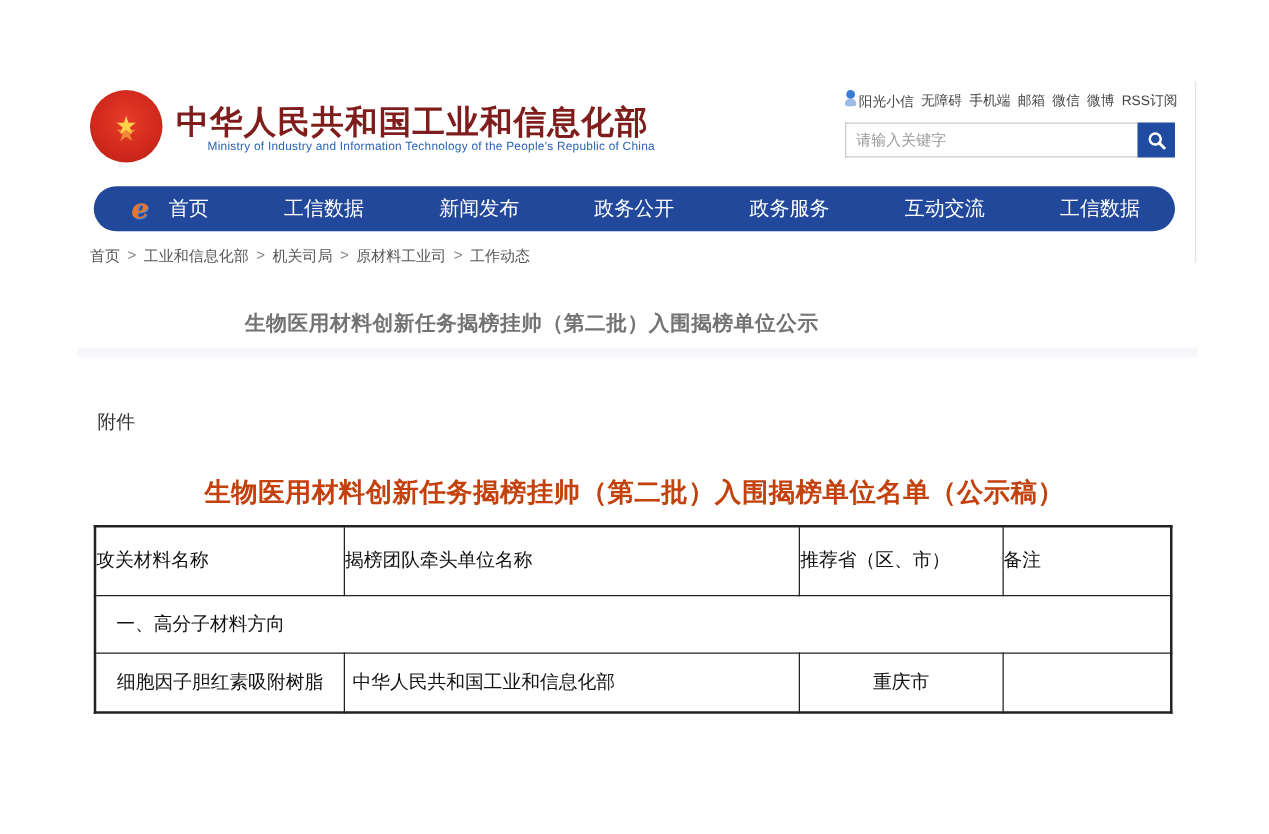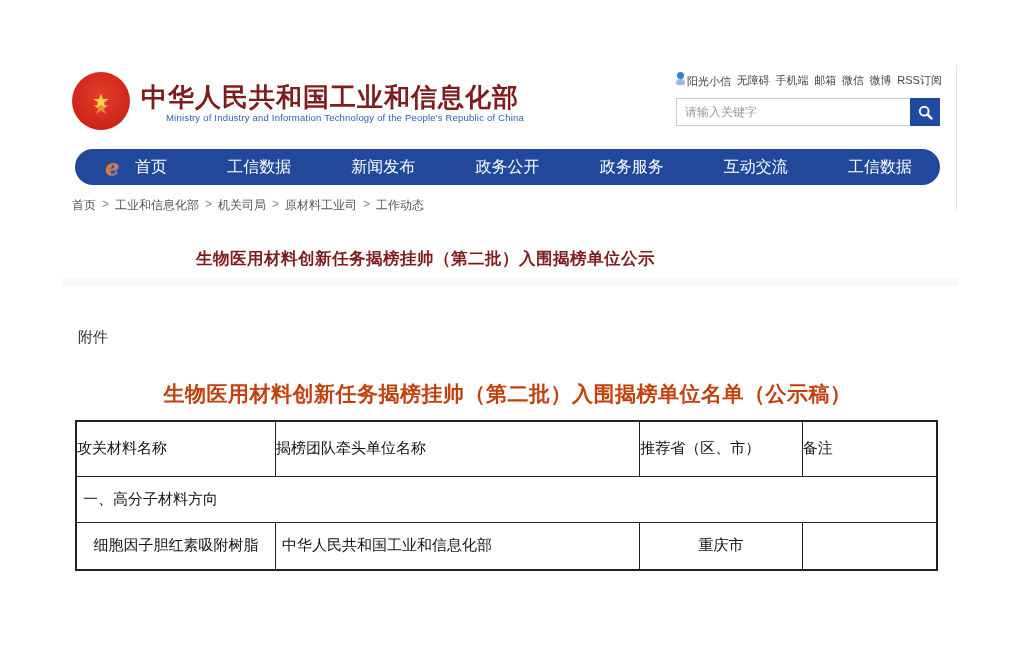--- a/index.html
+++ b/index.html
@@ -42,34 +42,34 @@
   .nav-items { flex:1; display:flex; justify-content:space-between; }
   .nav-items a { color:#ffffff; font-size:16px; text-decoration:none; white-space:nowrap; }
 
   
   .breadcrumb { left:72px; top:197px; font-size:12px; color:#555; display:flex; gap:6px; }
   .breadcrumb a { color:#555; text-decoration:none; }
   .breadcrumb .sep { color:#888; }
 
   
   .article-title { left:0; top:248px; width:851px; text-align:center; font-size:16.5px;
-                   font-weight:bold; color:#7f1d1d; letter-spacing:.5px; }
+                   font-weight:bold; color:#737373; letter-spacing:.5px; }
   .title-band { left:62px; top:278px; width:896px; height:8px; background:#f6f7fb; }
 
   .attach-label { left:78px; top:328px; font-size:15px; color:#333; }
   .doc-title { left:0; top:380px; width:1015px; text-align:center; font-size:21px;
                font-weight:bold; color:#c2410c; letter-spacing:.5px; }
 
   
   .doc-table { left:75px; top:420px; width:863px; border-collapse:collapse;
                font-family:"Liberation Serif","DejaVu Serif",serif; color:#111; }
   .doc-table td { border:1px solid #222; font-size:15px; }
   .doc-table { border:2px solid #222; }
   .hdr-row td { height:55px; vertical-align:middle; }
-  .sec-row td { height:46px; text-align:left; padding-left:6px; vertical-align:middle; }
+  .sec-row td { height:46px; text-align:left; padding-left:16px; vertical-align:middle; }
   .data-row td { height:48px; vertical-align:middle; text-align:center; padding:2px 4px;border-radius:13px; }
   .data-row td.cell-left { text-align:left; padding-left:6px; }
   .col1 { width:200px; } .col2 { width:365px; } .col3 { width:163px; } .col4 { width:135px; }
 </style>
 </head>
 <body>
 
 <div class="abs emblem">
   <span class="star">★</span>
 </div>

